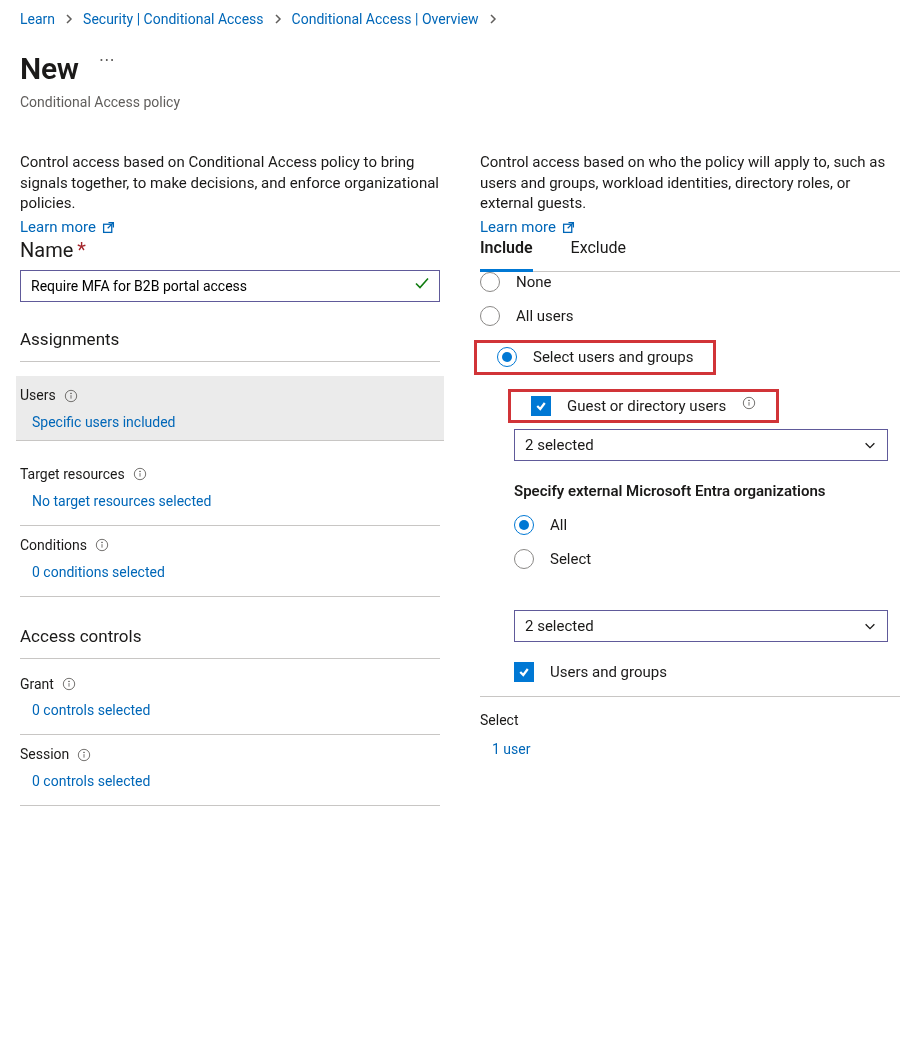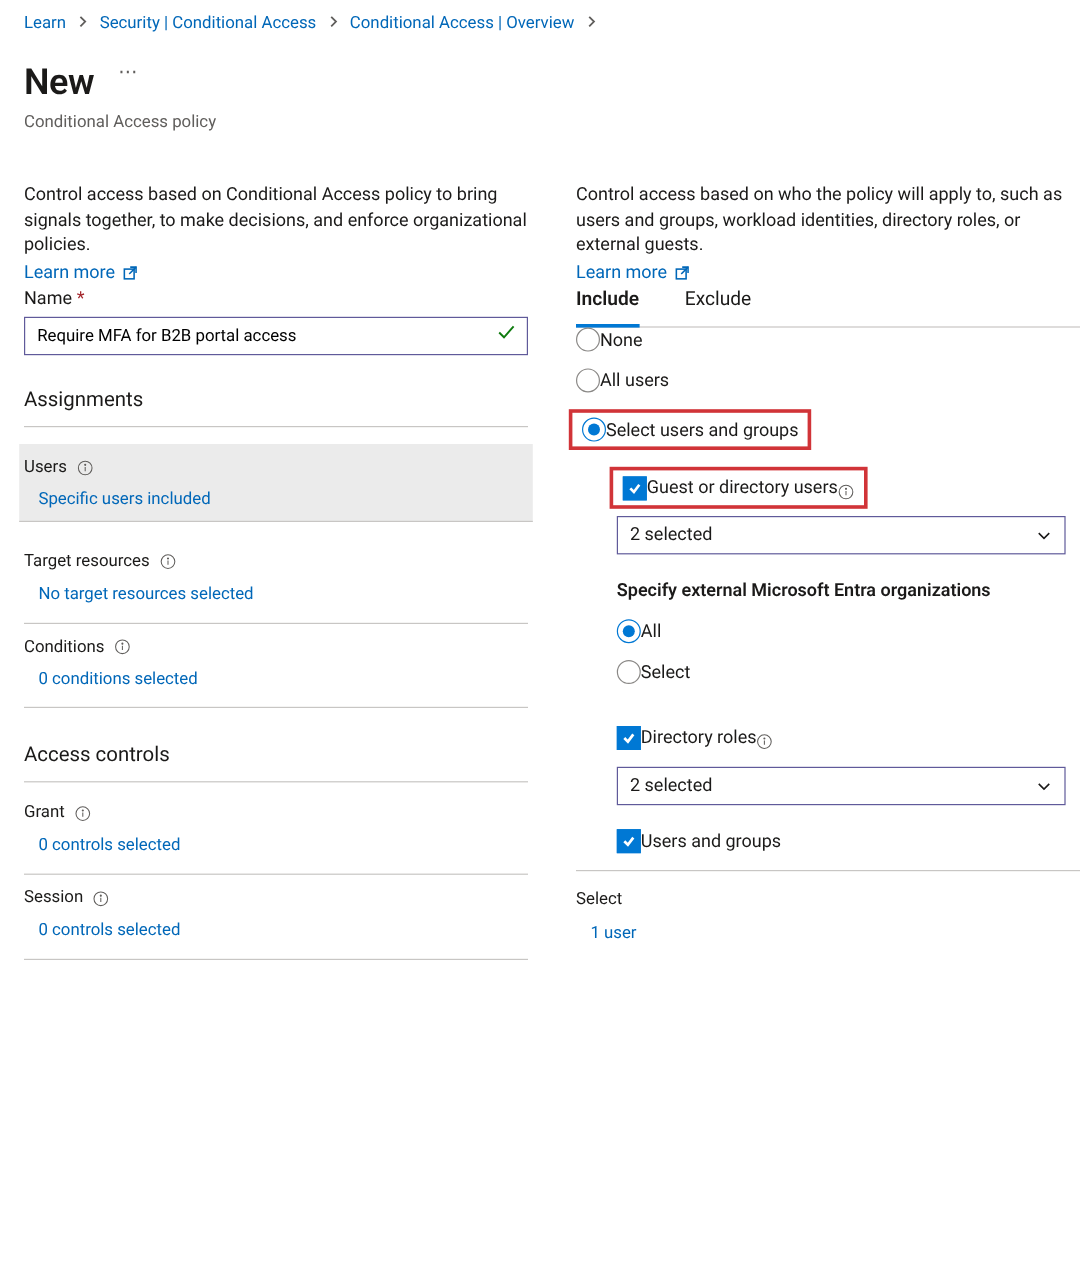--- a/index.html
+++ b/index.html
@@ -36,55 +36,55 @@
   h1{font-size:30px;font-weight:600;margin:0 0 4px 0;letter-spacing:-0.3px}
   .more{color:var(--muted);font-size:16px;letter-spacing:2px;user-select:none}
   .subtitle{color:var(--muted);margin-bottom:40px}
   
   .cols{display:flex;gap:40px}
   .col{flex:0 0 420px}
   .desc{font-size:15px;margin-bottom:4px}
   .learn{color:var(--link);display:inline-flex;align-items:center;gap:6px;text-decoration:none;font-size:15px;}
   .ext-icon{width:13px;height:13px;stroke:var(--link);stroke-width:1.6;fill:none}
   
-  .field-label{font-size:15px;margin-bottom:6px;display:flex;align-items:center;gap:4px}
+  .field-label{font-size:20px;margin-bottom:6px;display:flex;align-items:center;gap:4px}
   .req{color:var(--required)}
   .text-input-wrap{position:relative;margin-bottom:26px}
   .text-input{
     width:100%;height:32px;border:1px solid var(--purple);
     padding:0 36px 0 10px;font-size:14px;font-family:inherit;outline:none;
   }
   .valid-icon{position:absolute;right:10px;top:50%;transform:translateY(-50%)}
   
   .section-h{font-size:17px;margin:14px 0 6px;border-bottom:1px solid var(--divider);padding-bottom:10px}
   
   .row{padding:10px 0 14px;border-bottom:1px solid var(--divider)}
   .row-title{display:flex;align-items:center;gap:8px;font-size:14px;margin-bottom:8px}
   .info-icon{width:14px;height:14px;stroke:var(--muted);stroke-width:1;fill:none}
   .row-status{color:var(--link);font-size:14px;padding-left:12px;cursor:pointer}
   .row.selected{background:var(--selected-bg);margin:14px -4px;padding:10px 4px 8px}
   
   .tabs{display:flex;gap:38px;border-bottom:1px solid var(--divider);}
   .tab{padding:0 0 10px 0;color:var(--text);font-size:16px;cursor:pointer}
   .tab.active{font-weight:600;border-bottom:3px solid var(--accent);margin-bottom:-1px}
   
-  .opt{display:flex;align-items:flex-end;margin:0 0 14px 0;font-size:15px}
+  .opt{display:flex;align-items:flex-start;gap:16px;margin:0 0 14px 0;font-size:15px}
   .nested{margin-left:34px}
   .radio{width:20px;height:20px;border:1px solid var(--border);border-radius:50%;display:inline-flex;align-items:center;justify-content:center;cursor:pointer}
   .radio.checked{border:1px solid var(--accent)}
   .radio.checked::after{content:"";width:10px;height:10px;border-radius:50%;background:var(--accent)}
   .checkbox{width:20px;height:20px;border:1px solid var(--border);display:inline-flex;align-items:center;justify-content:center;cursor:pointer}
   .checkbox.checked{background:var(--accent);border-color:var(--accent)}
   .checkbox.checked svg{stroke:#fff;stroke-width:3}
   
   .dropdown{border:1px solid var(--purple);height:32px;display:flex;align-items:center;justify-content:space-between;padding:0 10px;margin:6px 12px 20px 34px;font-size:15px;cursor:pointer}
   .chev-down{width:14px;height:14px;stroke:var(--text);stroke-width:1.5;fill:none}
   .sub-h{font-size:15px;font-weight:600;margin:0 0 14px 34px}
   
-  .hl{border:3px solid var(--highlight);padding:4px 8px;display:inline-flex}
+  .hl{border:3px solid var(--highlight);padding:4px 20px;display:inline-flex}
   .hl1{margin-left:-6px}
   .hl2{margin-left:28px}
   
   .select-block{border-top:1px solid var(--divider);padding-top:14px;margin-top:14px}
   .select-label{font-size:14px;margin-bottom:10px}
   .select-val{color:var(--link);font-size:14px;padding-left:12px;cursor:pointer}
   .spacer{height:14px}
 </style>
 </head>
 <body>
@@ -271,33 +271,20 @@
       <span class="radio checked"></span>
       <span>All</span>
     </div>
     <div class="opt nested">
       <span class="radio"></span>
       <span>Select</span>
     </div>
 
     <div style="height:20px"></div>
 
-    <div class="opt nested">
-      <span class="checkbox checked">
-        <svg width="12" height="12" viewBox="0 0 16 16">
-            <path d="M3 8 L7 12 L13 4" fill="none"></path>
-          </svg>
-      </span>
-      <span>Directory roles</span>
-      <svg class="info-icon" viewBox="0 0 16 16">
-          <circle cx="8" cy="8" r="6.5"></circle>
-          <line x1="8" y1="7" x2="8" y2="11"></line>
-          <circle cx="8" cy="5" r="0.5" fill="#605e5c"></circle>
-        </svg>
-    </div>
 
     <div class="dropdown">
       <span>2 selected</span>
       <svg class="chev-down" viewBox="0 0 16 16">
           <path d="M3 6 L8 11 L13 6"></path>
         </svg>
     </div>
 
     <div class="opt nested">
       <span class="checkbox checked">

